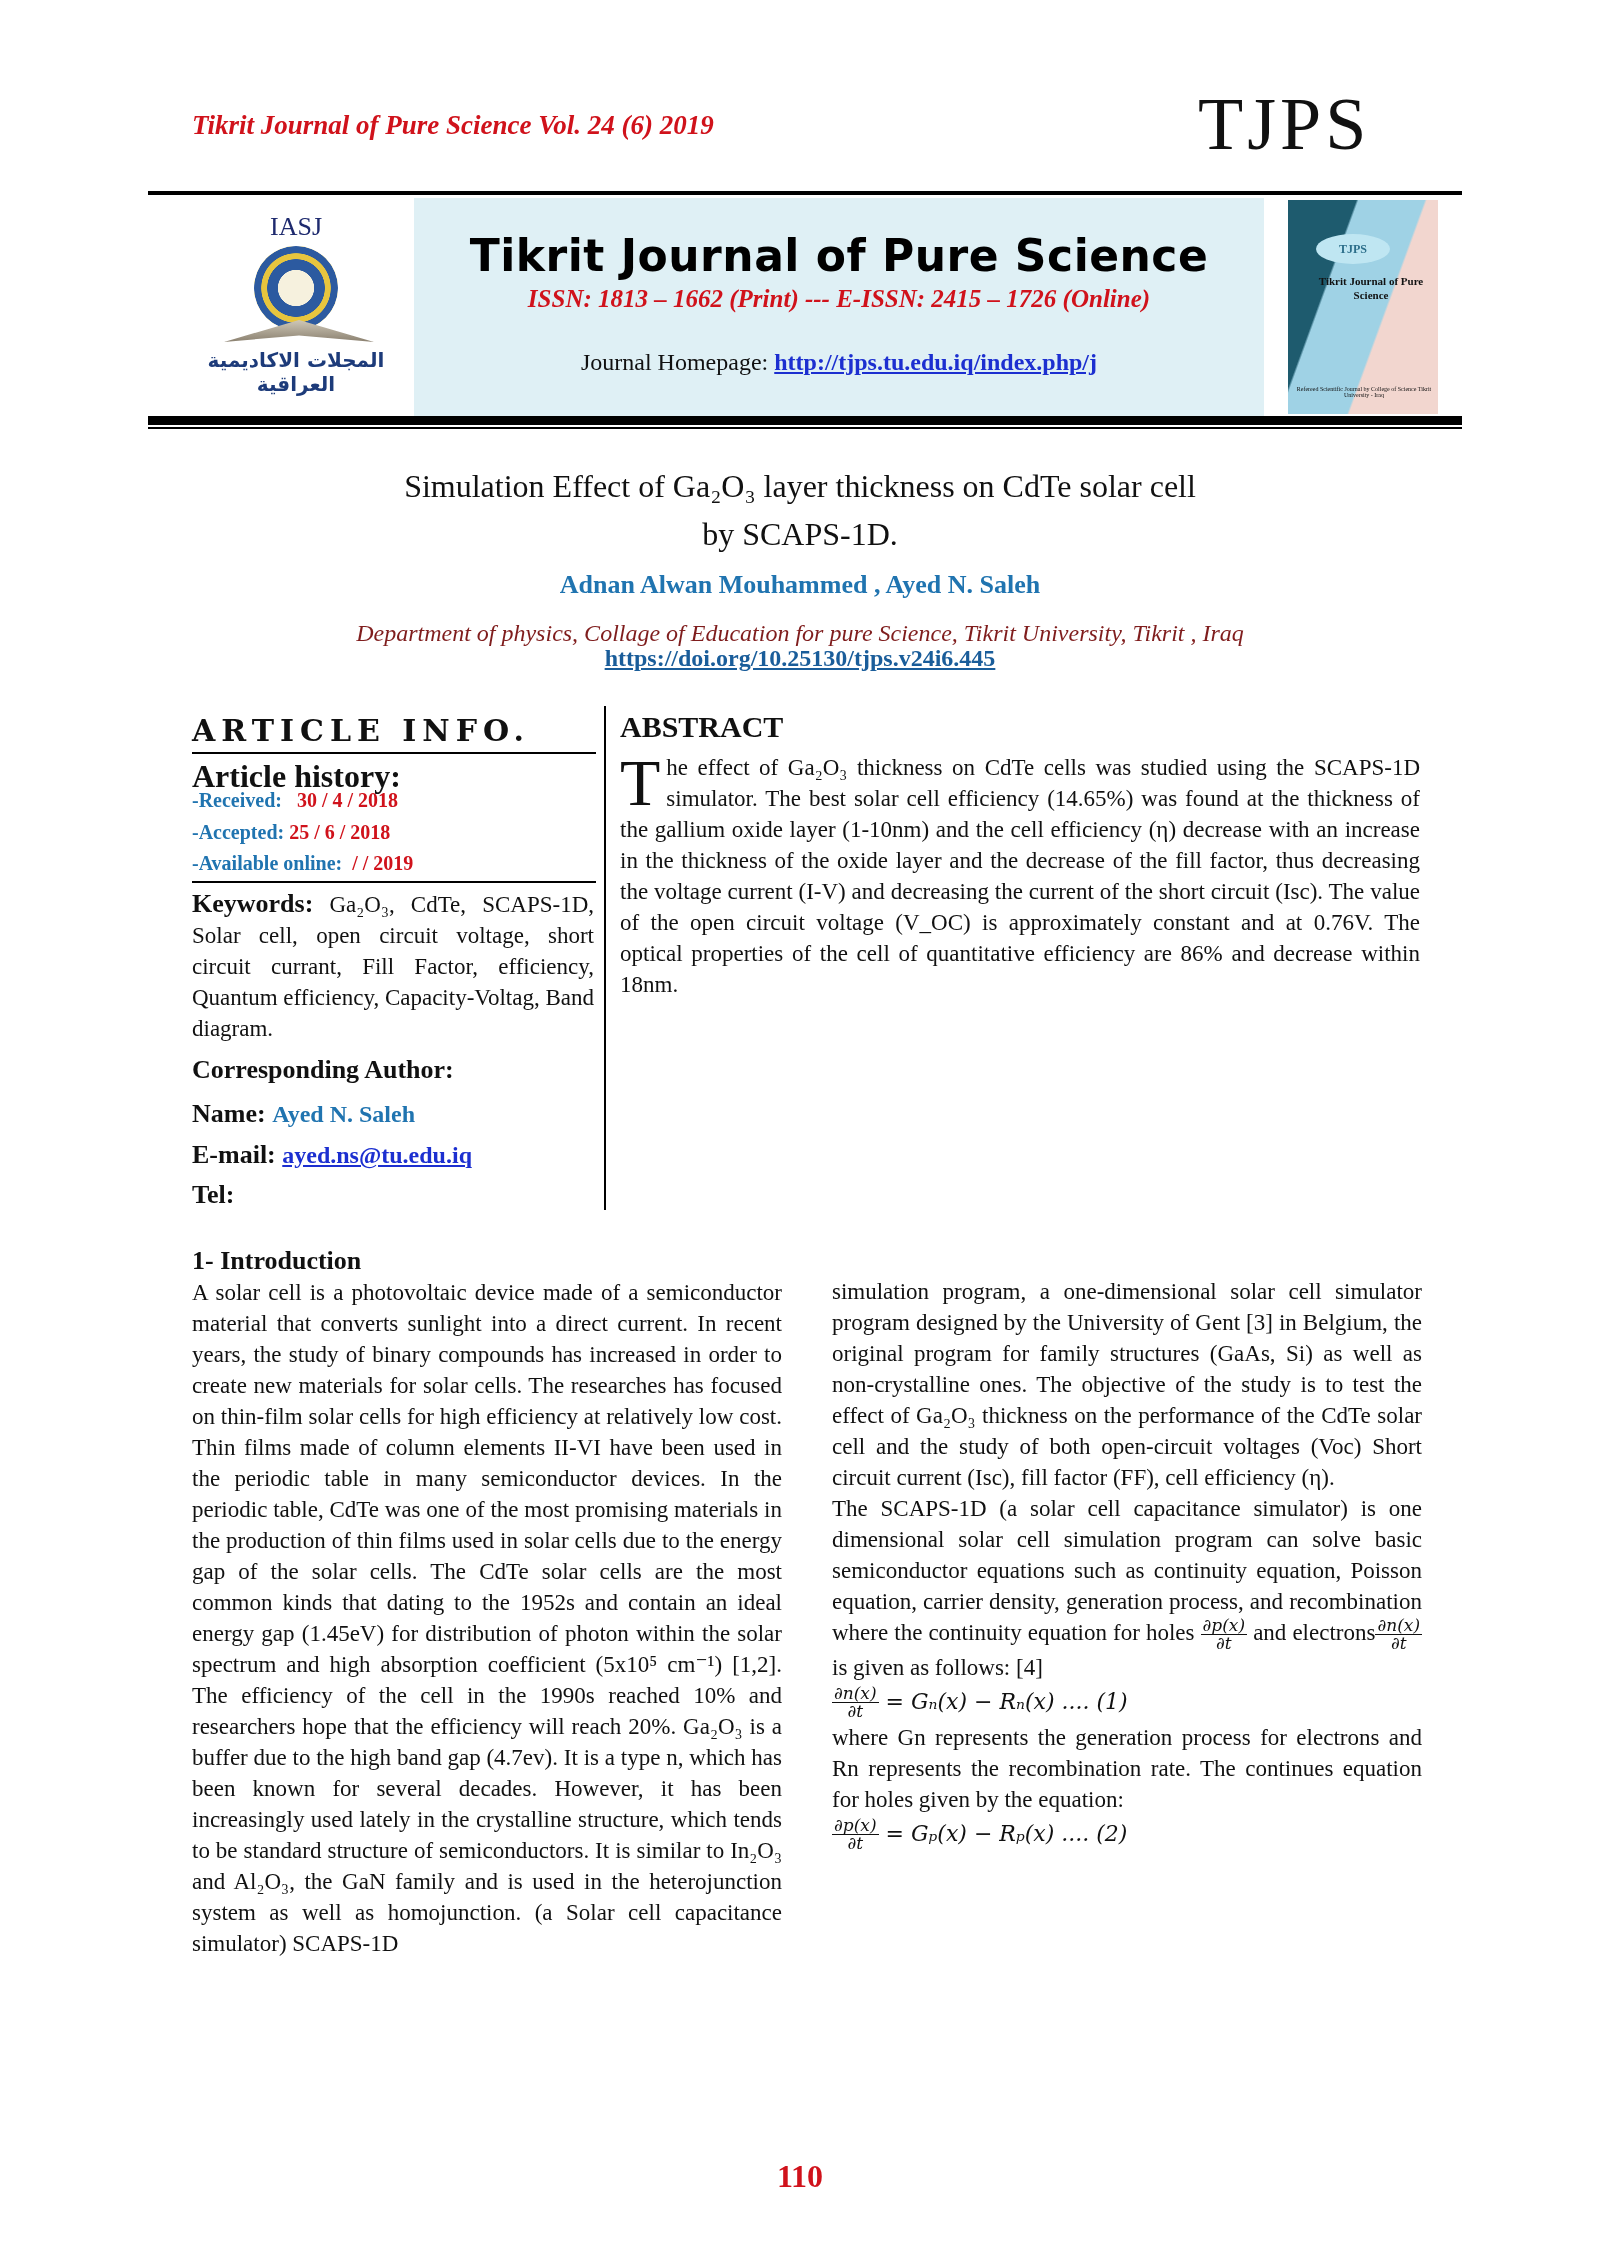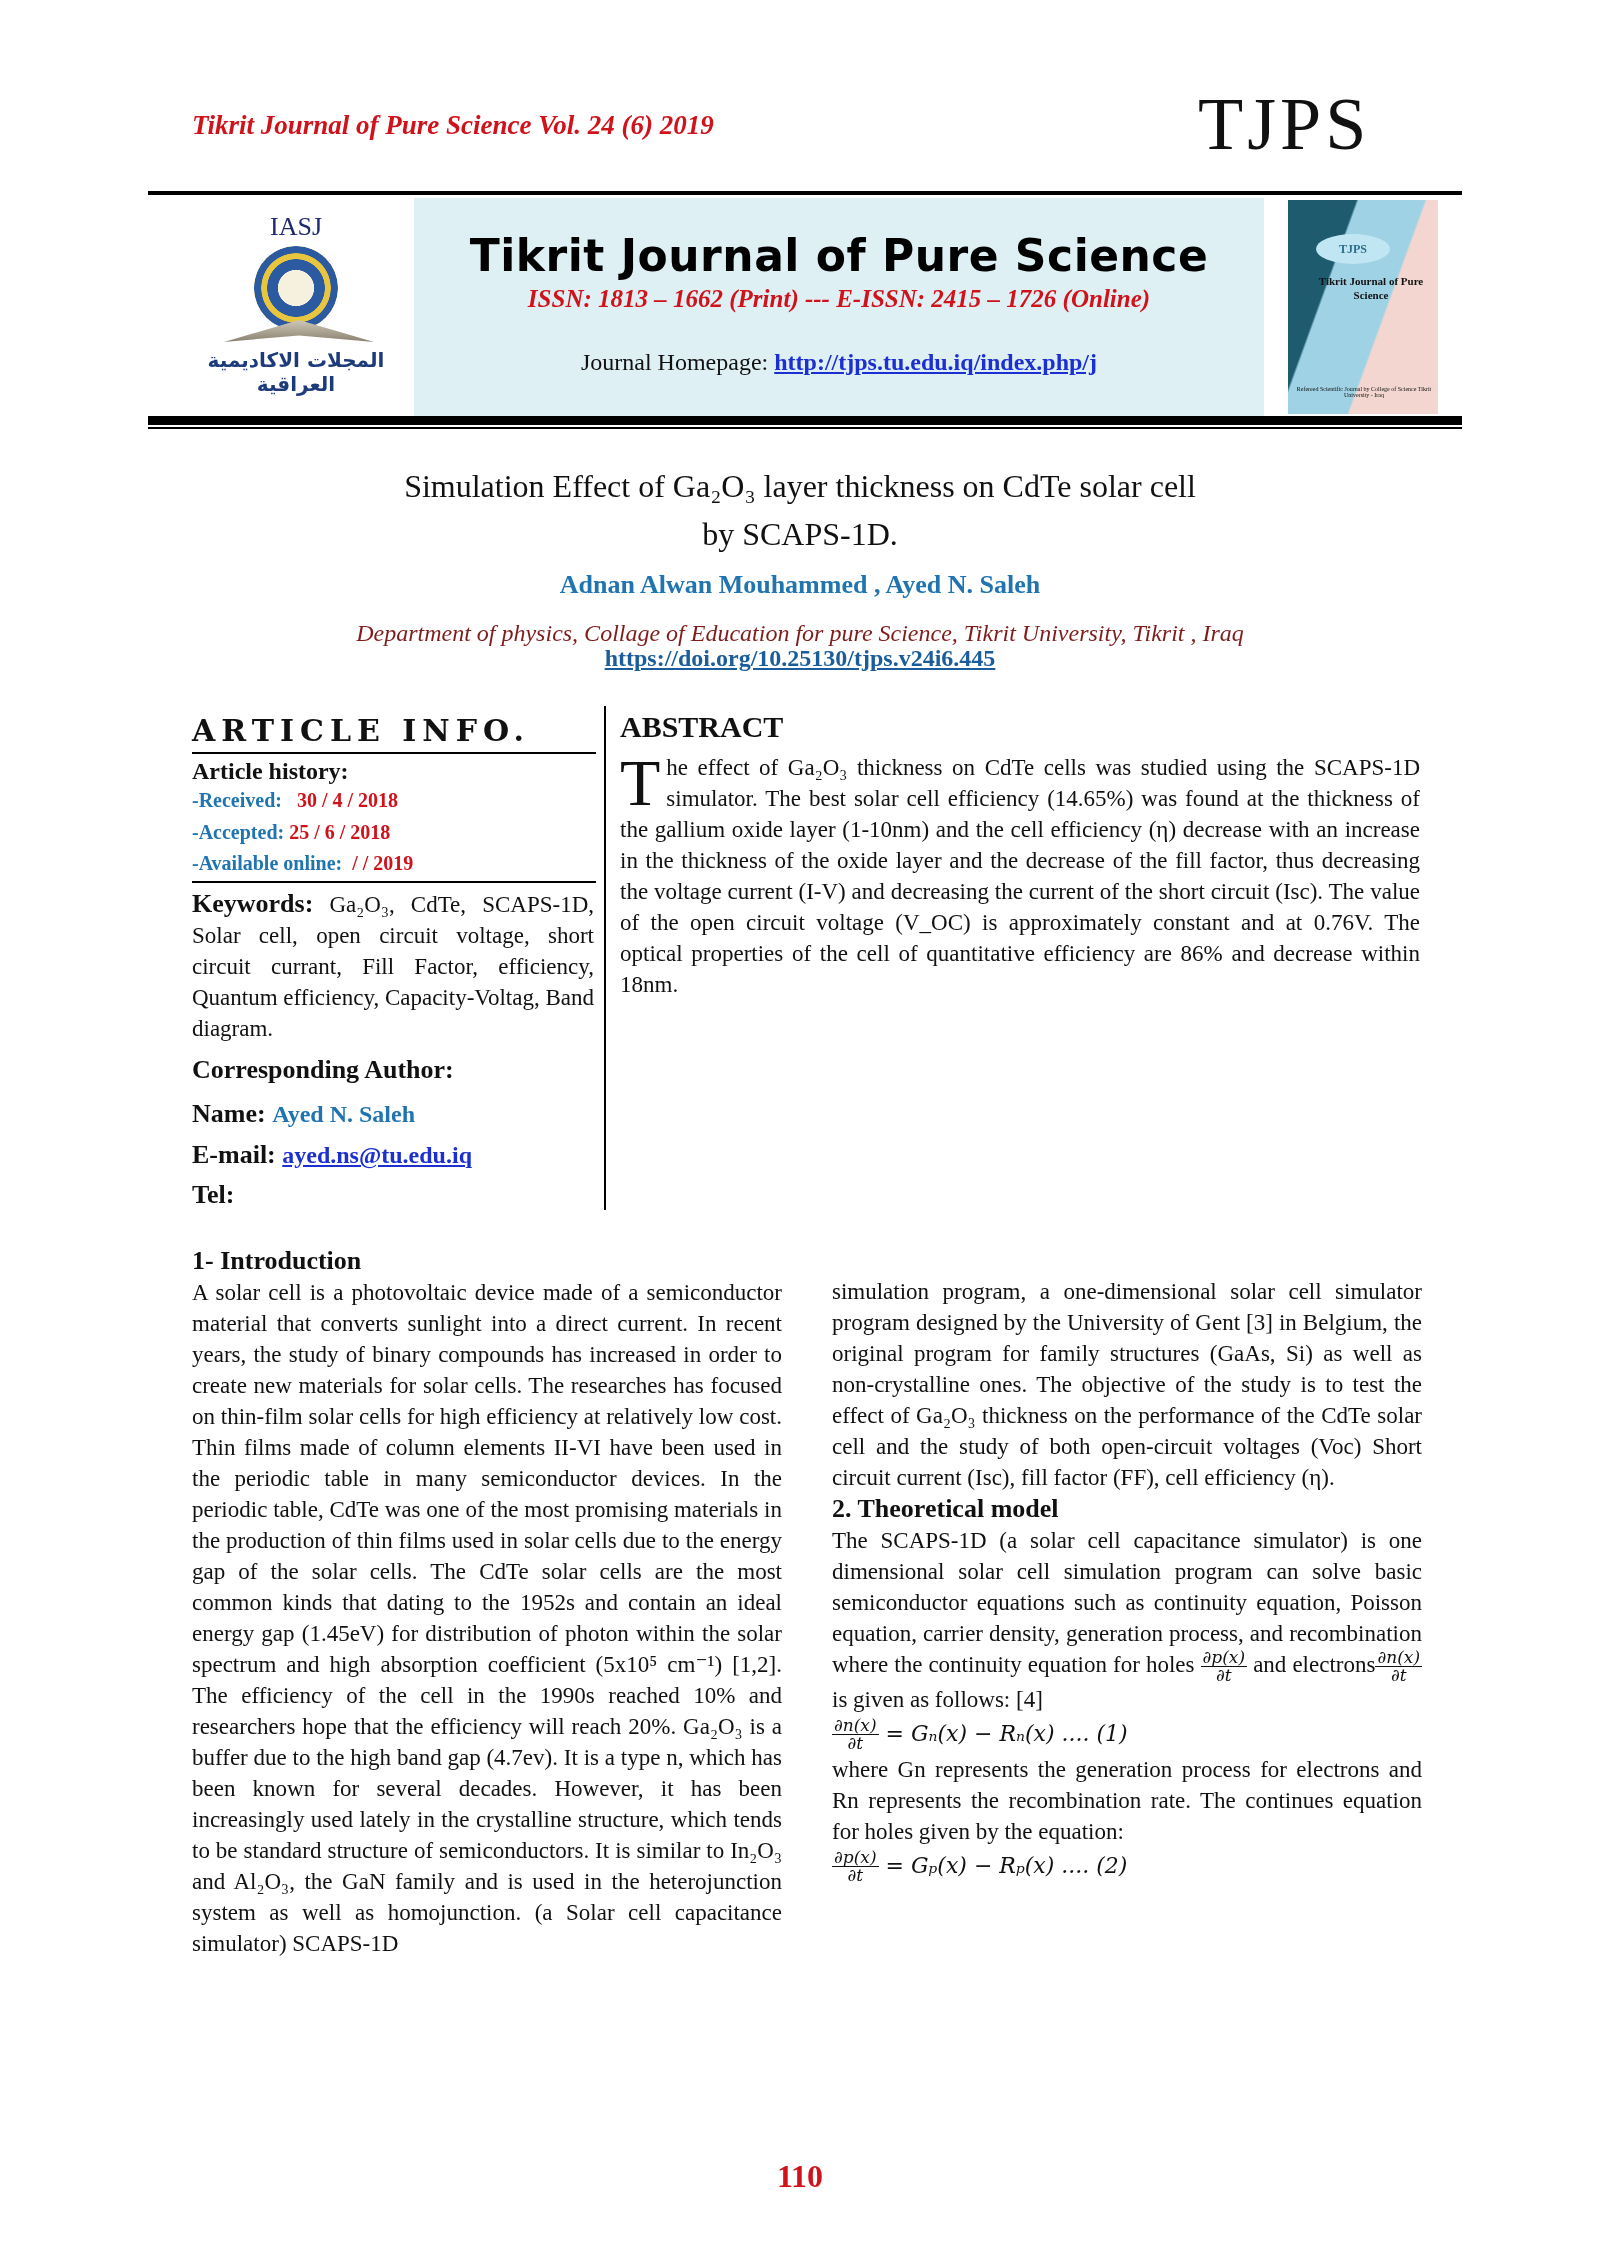--- a/index.html
+++ b/index.html
@@ -40,21 +40,21 @@
   
   .paper-title { left: 200px; top: 462px; width: 1200px; text-align: center; font-size: 32px; font-weight: normal; line-height: 48px; color: #111; }
   .authors { left: 200px; top: 570px; width: 1200px; text-align: center; font-size: 26px; font-weight: bold; color: #2074b0; }
   .affiliation { left: 200px; top: 612px; width: 1200px; text-align: center; font-size: 24px; font-style: italic; color: #7f1d1d; margin-top: 8px; }
   .doi { left: 200px; top: 645px; width: 1200px; text-align: center; font-size: 24px; font-weight: bold; }
   .doi a { color: #1a5d9a; text-decoration: underline; }
 
   
   .ai-head { left: 192px; top: 713px; font-size: 30px; font-weight: bold; letter-spacing: 6px; font-family: "DejaVu Serif", serif; }
   .ai-rule1 { left: 192px; top: 752px; width: 404px; height: 2px; background: #000; }
-  .ai-history { left: 192px; top: 758px; font-size: 24px; font-weight: bold; text-align: right; }
+  .ai-history { left: 192px; top: 758px; font-size: 32px; font-weight: bold; text-align: right; }
   .ai-line { left: 192px; font-size: 20px; font-weight: bold; }
   .blue { color: #2074b0; }
   .red { color: #d0121b; }
   .ai-rule2 { left: 192px; top: 881px; width: 404px; height: 2px; background: #000; }
   .ai-keywords { left: 192px; top: 888px; width: 402px; font-size: 23px; line-height: 31px; text-align: justify; }
   .ai-keywords b { font-size: 26px; }
   .ai-corr { left: 192px; top: 1055px; font-size: 26px; font-weight: bold; }
   .ai-field { left: 192px; font-size: 26px; font-weight: bold; }
   .ai-field .val-blue { color: #2074b0; font-size: 24px; }
   .ai-field a { color: #1c2fd0; text-decoration: underline; font-size: 24px; }
@@ -154,21 +154,20 @@
   <span class="dropcap">T</span><span>he effect of Ga₂O₃ thickness on CdTe cells was studied using the SCAPS-1D simulator. The best solar cell efficiency (14.65%) was found at the thickness of the gallium oxide layer (1-10nm) and the cell efficiency (η) decrease with an increase in the thickness of the oxide layer and the decrease of the fill factor, thus decreasing the voltage current (I-V) and decreasing the current of the short circuit (Isc). The value of the open circuit voltage (V_OC) is approximately constant and at 0.76V. The optical properties of the cell of quantitative efficiency are 86% and decrease within 18nm.</span>
 </div>
 
 <div class="abs col col-left">
   <h3 class="sec">1- Introduction</h3>
   <p class="par">A solar cell is a photovoltaic device made of a semiconductor material that converts sunlight into a direct current. In recent years, the study of binary compounds has increased in order to create new materials for solar cells. The researches has focused on thin-film solar cells for high efficiency at relatively low cost. Thin films made of column elements II-VI have been used in the periodic table in many semiconductor devices. In the periodic table, CdTe was one of the most promising materials in the production of thin films used in solar cells due to the energy gap of the solar cells. The CdTe solar cells are the most common kinds that dating to the 1952s and contain an ideal energy gap (1.45eV) for distribution of photon within the solar spectrum and high absorption coefficient (5x10⁵ cm⁻¹) [1,2]. The efficiency of the cell in the 1990s reached 10% and researchers hope that the efficiency will reach 20%. Ga₂O₃ is a buffer due to the high band gap (4.7ev). It is a type n, which has been known for several decades. However, it has been increasingly used lately in the crystalline structure, which tends to be standard structure of semiconductors. It is similar to In₂O₃ and Al₂O₃, the GaN family and is used in the heterojunction system as well as homojunction. (a Solar cell capacitance simulator) SCAPS-1D</p>
 </div>
 
 <div class="abs col col-right">
   <p class="par">simulation program, a one-dimensional solar cell simulator program designed by the University of Gent [3] in Belgium, the original program for family structures (GaAs, Si) as well as non-crystalline ones. The objective of the study is to test the effect of Ga₂O₃ thickness on the performance of the CdTe solar cell and the study of both open-circuit voltages (Voc) Short circuit current (Isc), fill factor (FF), cell efficiency (η).</p>
-  <h3 class="sec">2. Theoretical model</h3>
   <p class="par">
     <span>The SCAPS-1D (a solar cell capacitance simulator) is one dimensional solar cell simulation program can solve basic semiconductor equations such as continuity equation, Poisson equation, carrier density, generation process, and recombination where the continuity equation for holes</span>
     <span class="frac"><span class="num">∂p(x)</span><span class="den">∂t</span></span>
     <span>and electrons</span><span class="frac"><span class="num">∂n(x)</span><span class="den">∂t</span></span>
     <span>is given as follows: [4]</span>
   </p>
   <div class="eq">
     <span class="frac"><span class="num">∂n(x)</span><span class="den">∂t</span></span>
     <i>= Gₙ(x) − Rₙ(x) .... (1)</i>
   </div>

